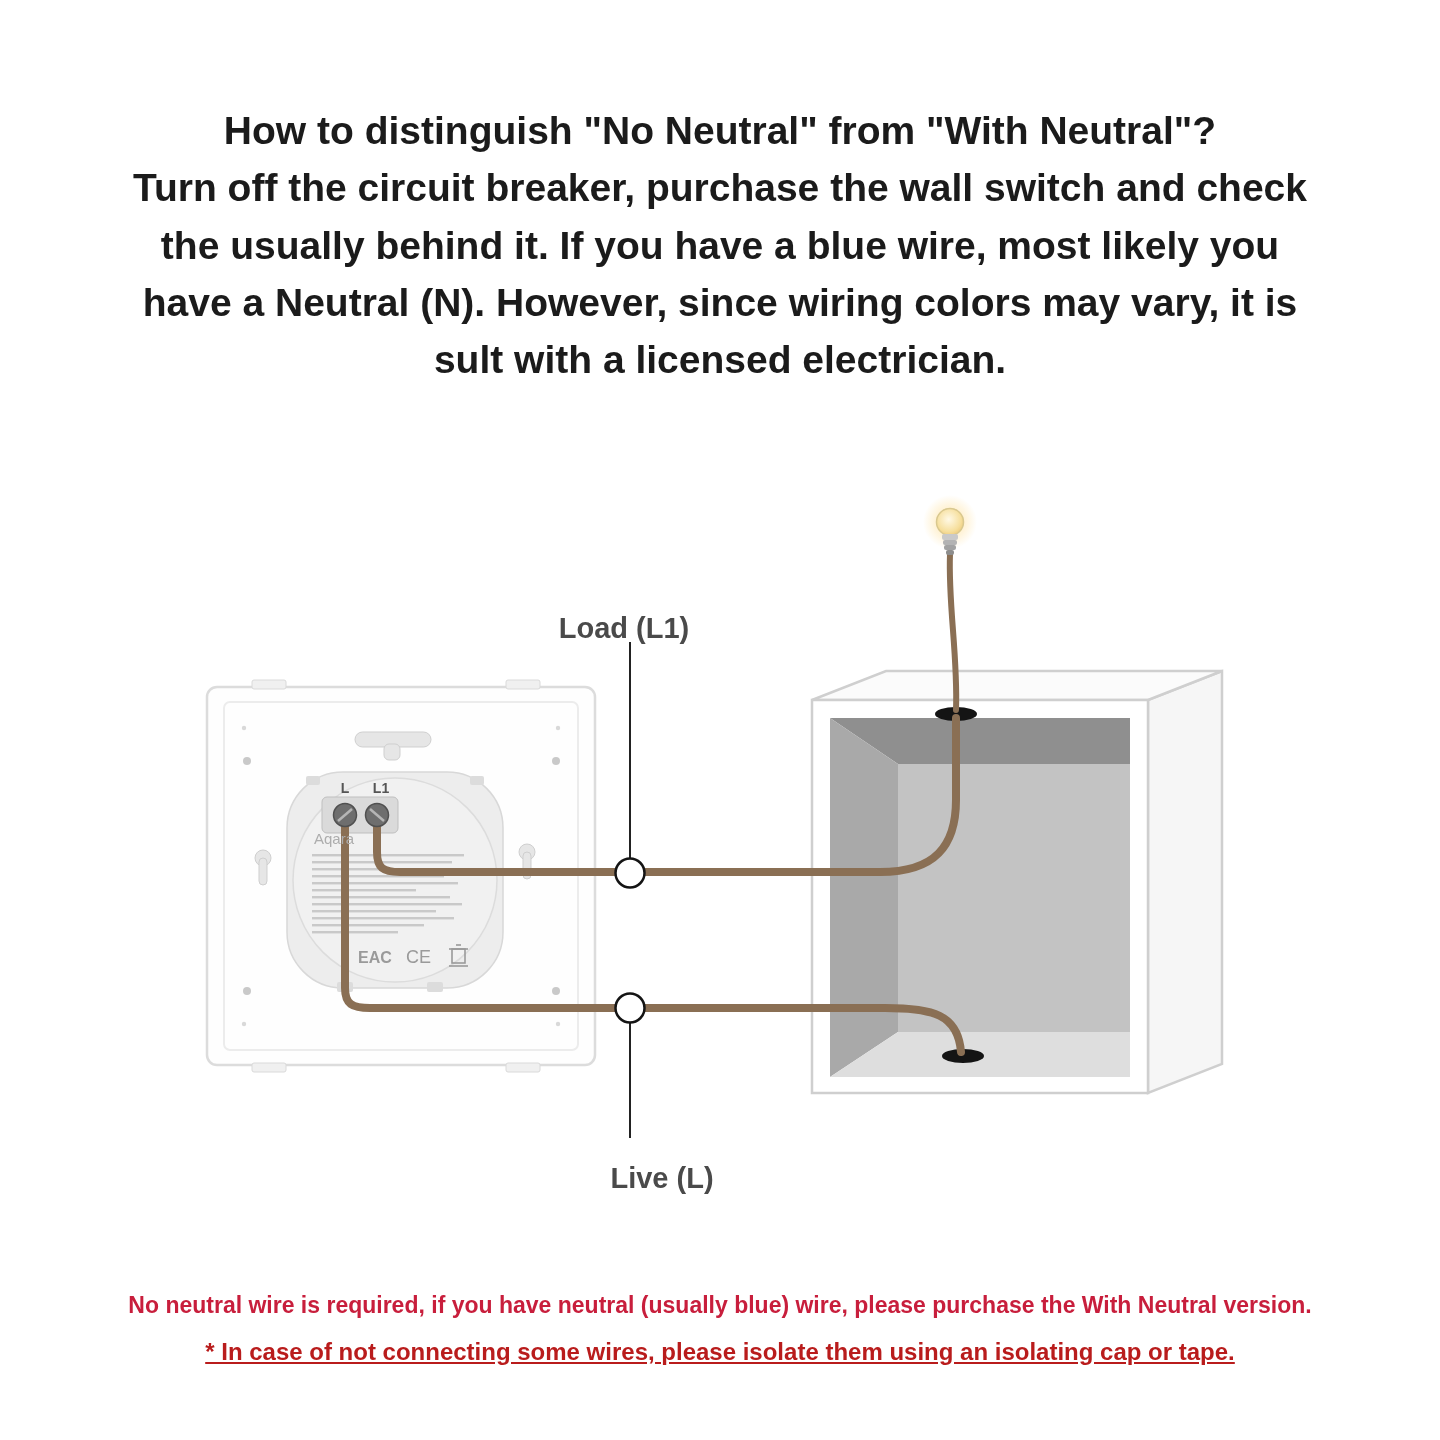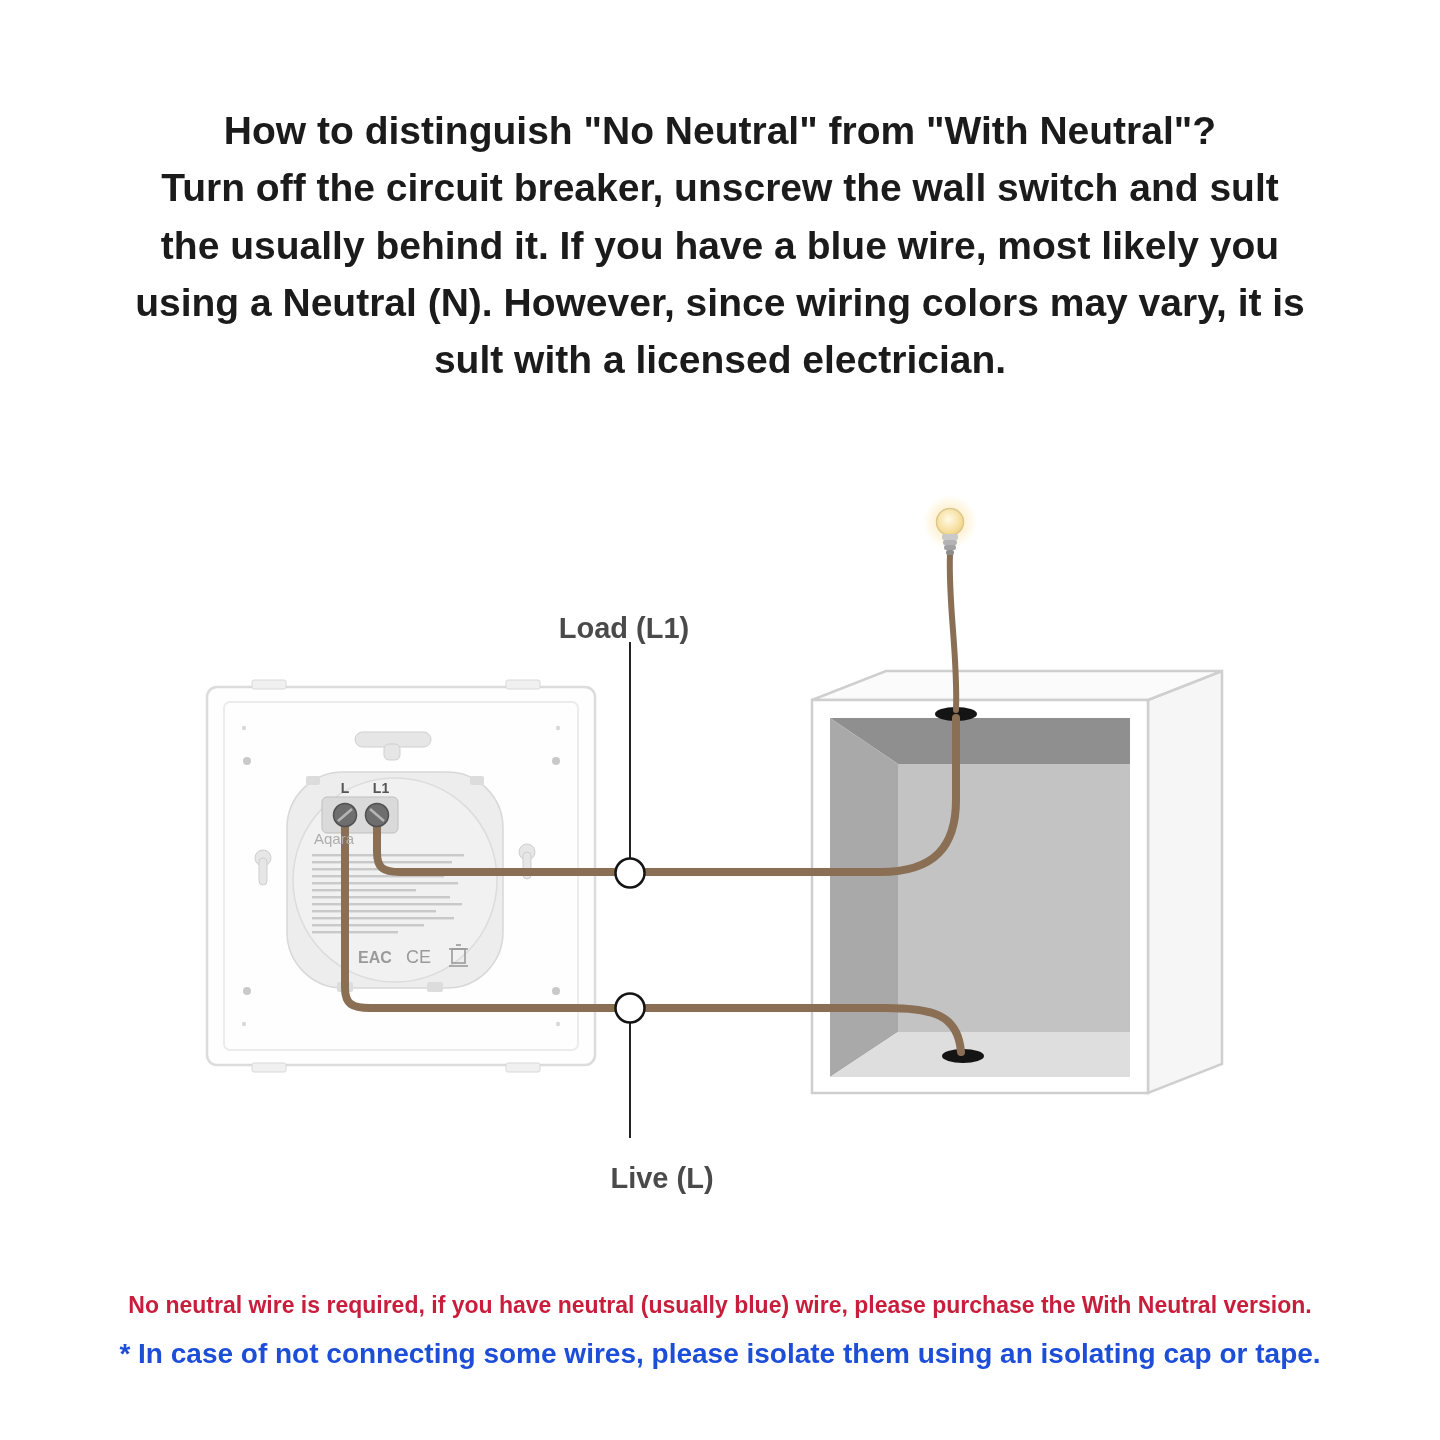--- a/index.html
+++ b/index.html
@@ -32,33 +32,33 @@
   .label-load{top:596px;left:624px;}
   .label-live{top:1146px;left:662px;}
   .diagram-svg{position:absolute;top:0;left:0;}
   .footer-note{
     position:absolute;left:0;width:1440px;
     text-align:center;
     font-weight:700;
     white-space:nowrap;
   }
   .note-red{top:1292px;font-size:23px;color:#c81e3c;}
-  .note-black{top:1338px;font-size:28px;color:#1d4ed8;}
+  .note-black{top:1338px;font-size:24px;color:#b91c1c;text-decoration:underline;}
   text{font-family:"Liberation Sans", sans-serif;}
 </style>
 </head>
 <body>
 
 <div class="page">
 
   <div class="heading">
     <div>How to distinguish "No Neutral" from "With Neutral"?</div>
-    <div>Turn off the circuit breaker, unscrew the wall switch and sult</div>
+    <div>Turn off the circuit breaker, purchase the wall switch and check</div>
     <div>the usually behind it. If you have a blue wire, most likely you</div>
-    <div>using a Neutral (N). However, since wiring colors may vary, it is</div>
+    <div>have a Neutral (N). However, since wiring colors may vary, it is</div>
     <div>sult with a licensed electrician.</div>
   </div>
 
   <svg class="diagram-svg" width="1440" height="1440" viewBox="0 0 1440 1440">
     <defs>
       <radialGradient id="glow" cx="50%" cy="50%" r="50%">
         <stop offset="0%" stop-color="rgba(255,214,120,0.95)"></stop>
         <stop offset="55%" stop-color="rgba(255,220,140,0.35)"></stop>
         <stop offset="100%" stop-color="rgba(255,220,140,0)"></stop>
       </radialGradient>

